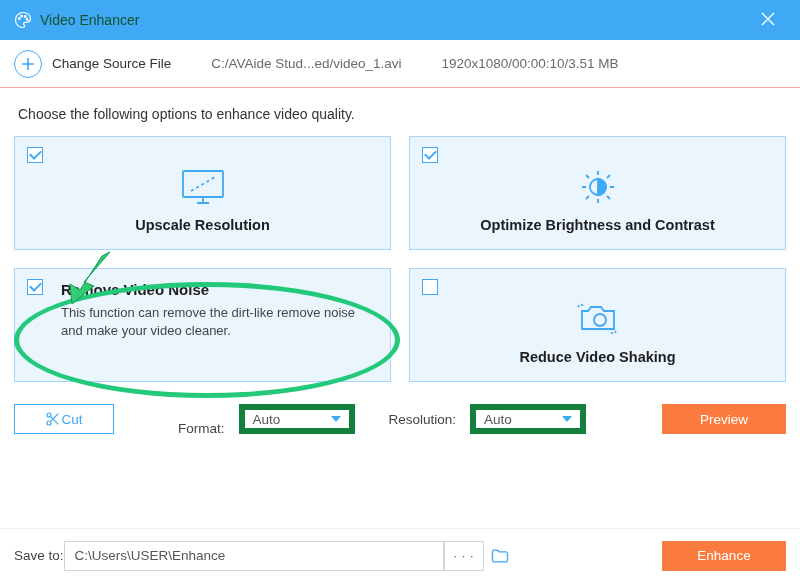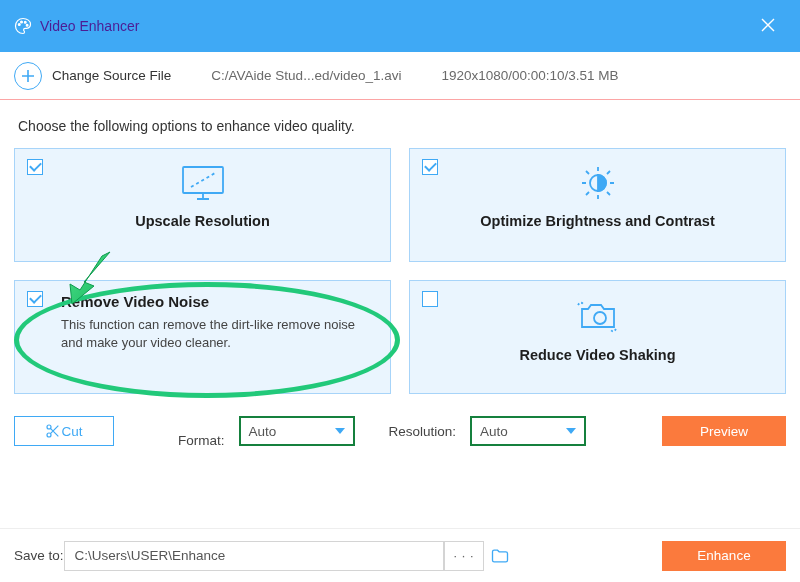--- a/index.html
+++ b/index.html
@@ -1,43 +1,43 @@
 <!DOCTYPE html>
 <html><head>
 <meta charset="utf-8">
 <style>
   * { box-sizing: border-box; margin: 0; padding: 0; font-family: -apple-system, BlinkMacSystemFont, "Segoe UI", Arial, sans-serif; }
   body { width: 800px; height: 582px; background: #fff; overflow: hidden; position: relative; }
 
-  .titlebar { height: 52px; background: #3fa9f5; display: flex; align-items: center; padding: 0 14px; color: #4c1d95; }
+  .titlebar { height: 40px; background: #3fa9f5; display: flex; align-items: center; padding: 0 14px; color: #14532d; }
   .titlebar .app-icon { width: 18px; height: 18px; margin-right: 8px; }
   .titlebar .title { font-size: 14px; flex: 1; }
   .titlebar .close { width: 36px; text-align: center; font-size: 18px; cursor: pointer; }
 
   .toolbar { height: 48px; display: flex; align-items: center; padding: 0 14px; color: #333; font-size: 13.5px; border-bottom: 1px solid #fca5a5; }
   .plus-btn { width: 28px; height: 28px; border: 1.5px solid #3fa9f5; border-radius: 50%; display: flex; align-items: center; justify-content: center; color: #3fa9f5; margin-right: 10px; font-size: 20px; line-height: 1; cursor: pointer; }
   .toolbar .spacer { flex: 1; }
   .toolbar .path { color: #6a6a6a; margin-left: 40px; }
   .toolbar .info { color: #6a6a6a; margin-left: 40px; margin-right: 40px; }
 
   .instruction { padding: 18px 18px 14px; font-size: 14px; color: #333; }
 
   .cards { padding: 0 14px; display: grid; grid-template-columns: 1fr 1fr; gap: 18px; }
-  .card { position: relative; border: 1px solid #a7d4f9; background: #eaf5fe; padding: 14px 18px 16px; min-height: 114px; display: flex; flex-direction: column; align-items: center; justify-content: flex-start; cursor: pointer; }
+  .card { position: relative; border: 1px solid #a7d4f9; background: #eaf5fe; padding: 14px 18px 16px; min-height: 114px; display: flex; flex-direction: column; align-items: center; justify-content: flex-end; cursor: pointer; }
   .card .check { position: absolute; top: 10px; left: 12px; width: 16px; height: 16px; border: 1.5px solid #3fa9f5; background: #fff; display: flex; align-items: center; justify-content: center; }
   .card .check.checked::after { content: ""; width: 9px; height: 5px; border-left: 2px solid #3fa9f5; border-bottom: 2px solid #3fa9f5; transform: rotate(-45deg); margin-top: -3px; }
   .card .icon { margin-bottom: 10px; }
   .card .label { font-weight: 700; font-size: 14.5px; color: #1e1e1e; text-align: center; }
   .card.selected { align-items: flex-start; justify-content: flex-start; }
   .card.selected .label { margin-left: 28px; margin-top: -2px; font-size: 15px; }
   .card.selected .desc { margin-top: 6px; margin-left: 28px; font-size: 13px; color: #444; max-width: 320px; line-height: 1.4; }
 
   .footer1 { display: flex; align-items: center; gap: 14px; padding: 20px 14px 0; font-size: 13.5px; color: #444; }
   .cut-btn { width: 100px; height: 30px; border: 1px solid #3fa9f5; background: #fff; color: #3fa9f5; display: flex; align-items: center; justify-content: center; cursor: pointer; }
-  .select { width: 116px; height: 30px; border: 2px solid #15803d; background: #fff; display: flex; align-items: center; padding: 0 8px; cursor: pointer; gap: 42px; }
+  .select { width: 116px; height: 30px; border: 6px solid #15803d; background: #fff; display: flex; align-items: center; padding: 0 8px; cursor: pointer; gap: 42px; }
   .select span { flex: 1; color: #555; }
   .select .caret { color: #3fa9f5; }
   .preview-btn { margin-left: auto; width: 124px; height: 30px; background: #fb7a3d; color: #fff; display: flex; align-items: center; justify-content: center; cursor: pointer; }
 
   .footer2 { position: absolute; bottom: 0; left: 0; right: 0; height: 54px; border-top: 1px solid #eee; display: flex; align-items: center; padding: 0 14px; gap: 0; font-size: 13.5px; color: #444; }
   .save-path { flex: 1; height: 30px; border: 1px solid #d4d4d4; display: flex; align-items: center; padding: 0 10px; color: #555; background: #fff; max-width: 380px; }
   .dots-btn { width: 40px; height: 30px; border: 1px solid #d4d4d4; background: #fff; display: flex; align-items: center; justify-content: center; color: #666; cursor: pointer; }
   .folder-btn { width: 32px; height: 30px; display: flex; align-items: center; justify-content: center; color: #3fa9f5; cursor: pointer; }
   .enhance-btn { margin-left: auto; width: 124px; height: 30px; background: #fb7a3d; color: #fff; display: flex; align-items: center; justify-content: center; cursor: pointer; }
 

